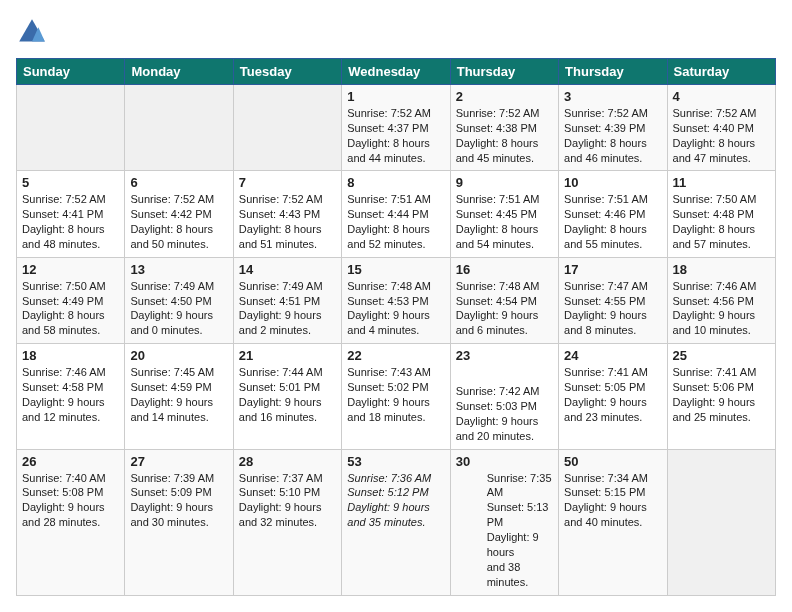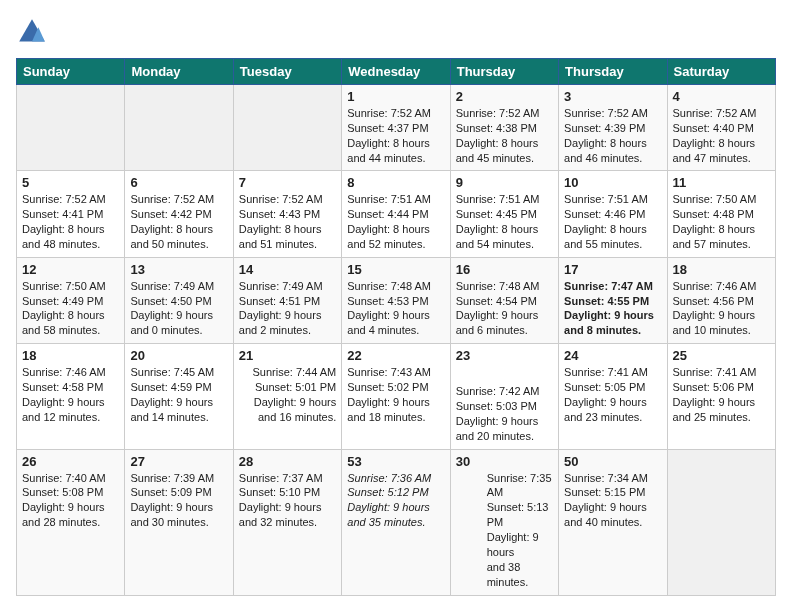--- a/index.html
+++ b/index.html
@@ -244,21 +244,21 @@
           </td>
           <td>
             <div class="day-number">16</div>
             <div class="day-info" style="white-space: pre-line;">Sunrise: 7:48 AM
 Sunset: 4:54 PM
 Daylight: 9 hours
 and 6 minutes.</div>
           </td>
           <td>
             <div class="day-number">17</div>
-            <div class="day-info" style="white-space: pre-line; font-weight: bold;">Sunrise: 7:47 AM
+            <div class="day-info" style="white-space: pre-line;">Sunrise: 7:47 AM
 Sunset: 4:55 PM
 Daylight: 9 hours
 and 8 minutes.</div>
           </td>
           <td>
             <div class="day-number">18</div>
             <div class="day-info" style="white-space: pre-line;">Sunrise: 7:46 AM
 Sunset: 4:56 PM
 Daylight: 9 hours
 and 10 minutes.</div>
@@ -274,21 +274,21 @@
           </td>
           <td>
             <div class="day-number">20</div>
             <div class="day-info" style="white-space: pre-line;">Sunrise: 7:45 AM
 Sunset: 4:59 PM
 Daylight: 9 hours
 and 14 minutes.</div>
           </td>
           <td>
             <div class="day-number">21</div>
-            <div class="day-info" style="white-space: pre-line; text-align: right;">Sunrise: 7:44 AM
+            <div class="day-info" style="white-space: pre-line;">Sunrise: 7:44 AM
 Sunset: 5:01 PM
 Daylight: 9 hours
 and 16 minutes.</div>
           </td>
           <td>
             <div class="day-number">22</div>
             <div class="day-info" style="white-space: pre-line;">Sunrise: 7:43 AM
 Sunset: 5:02 PM
 Daylight: 9 hours
 and 18 minutes.</div>

